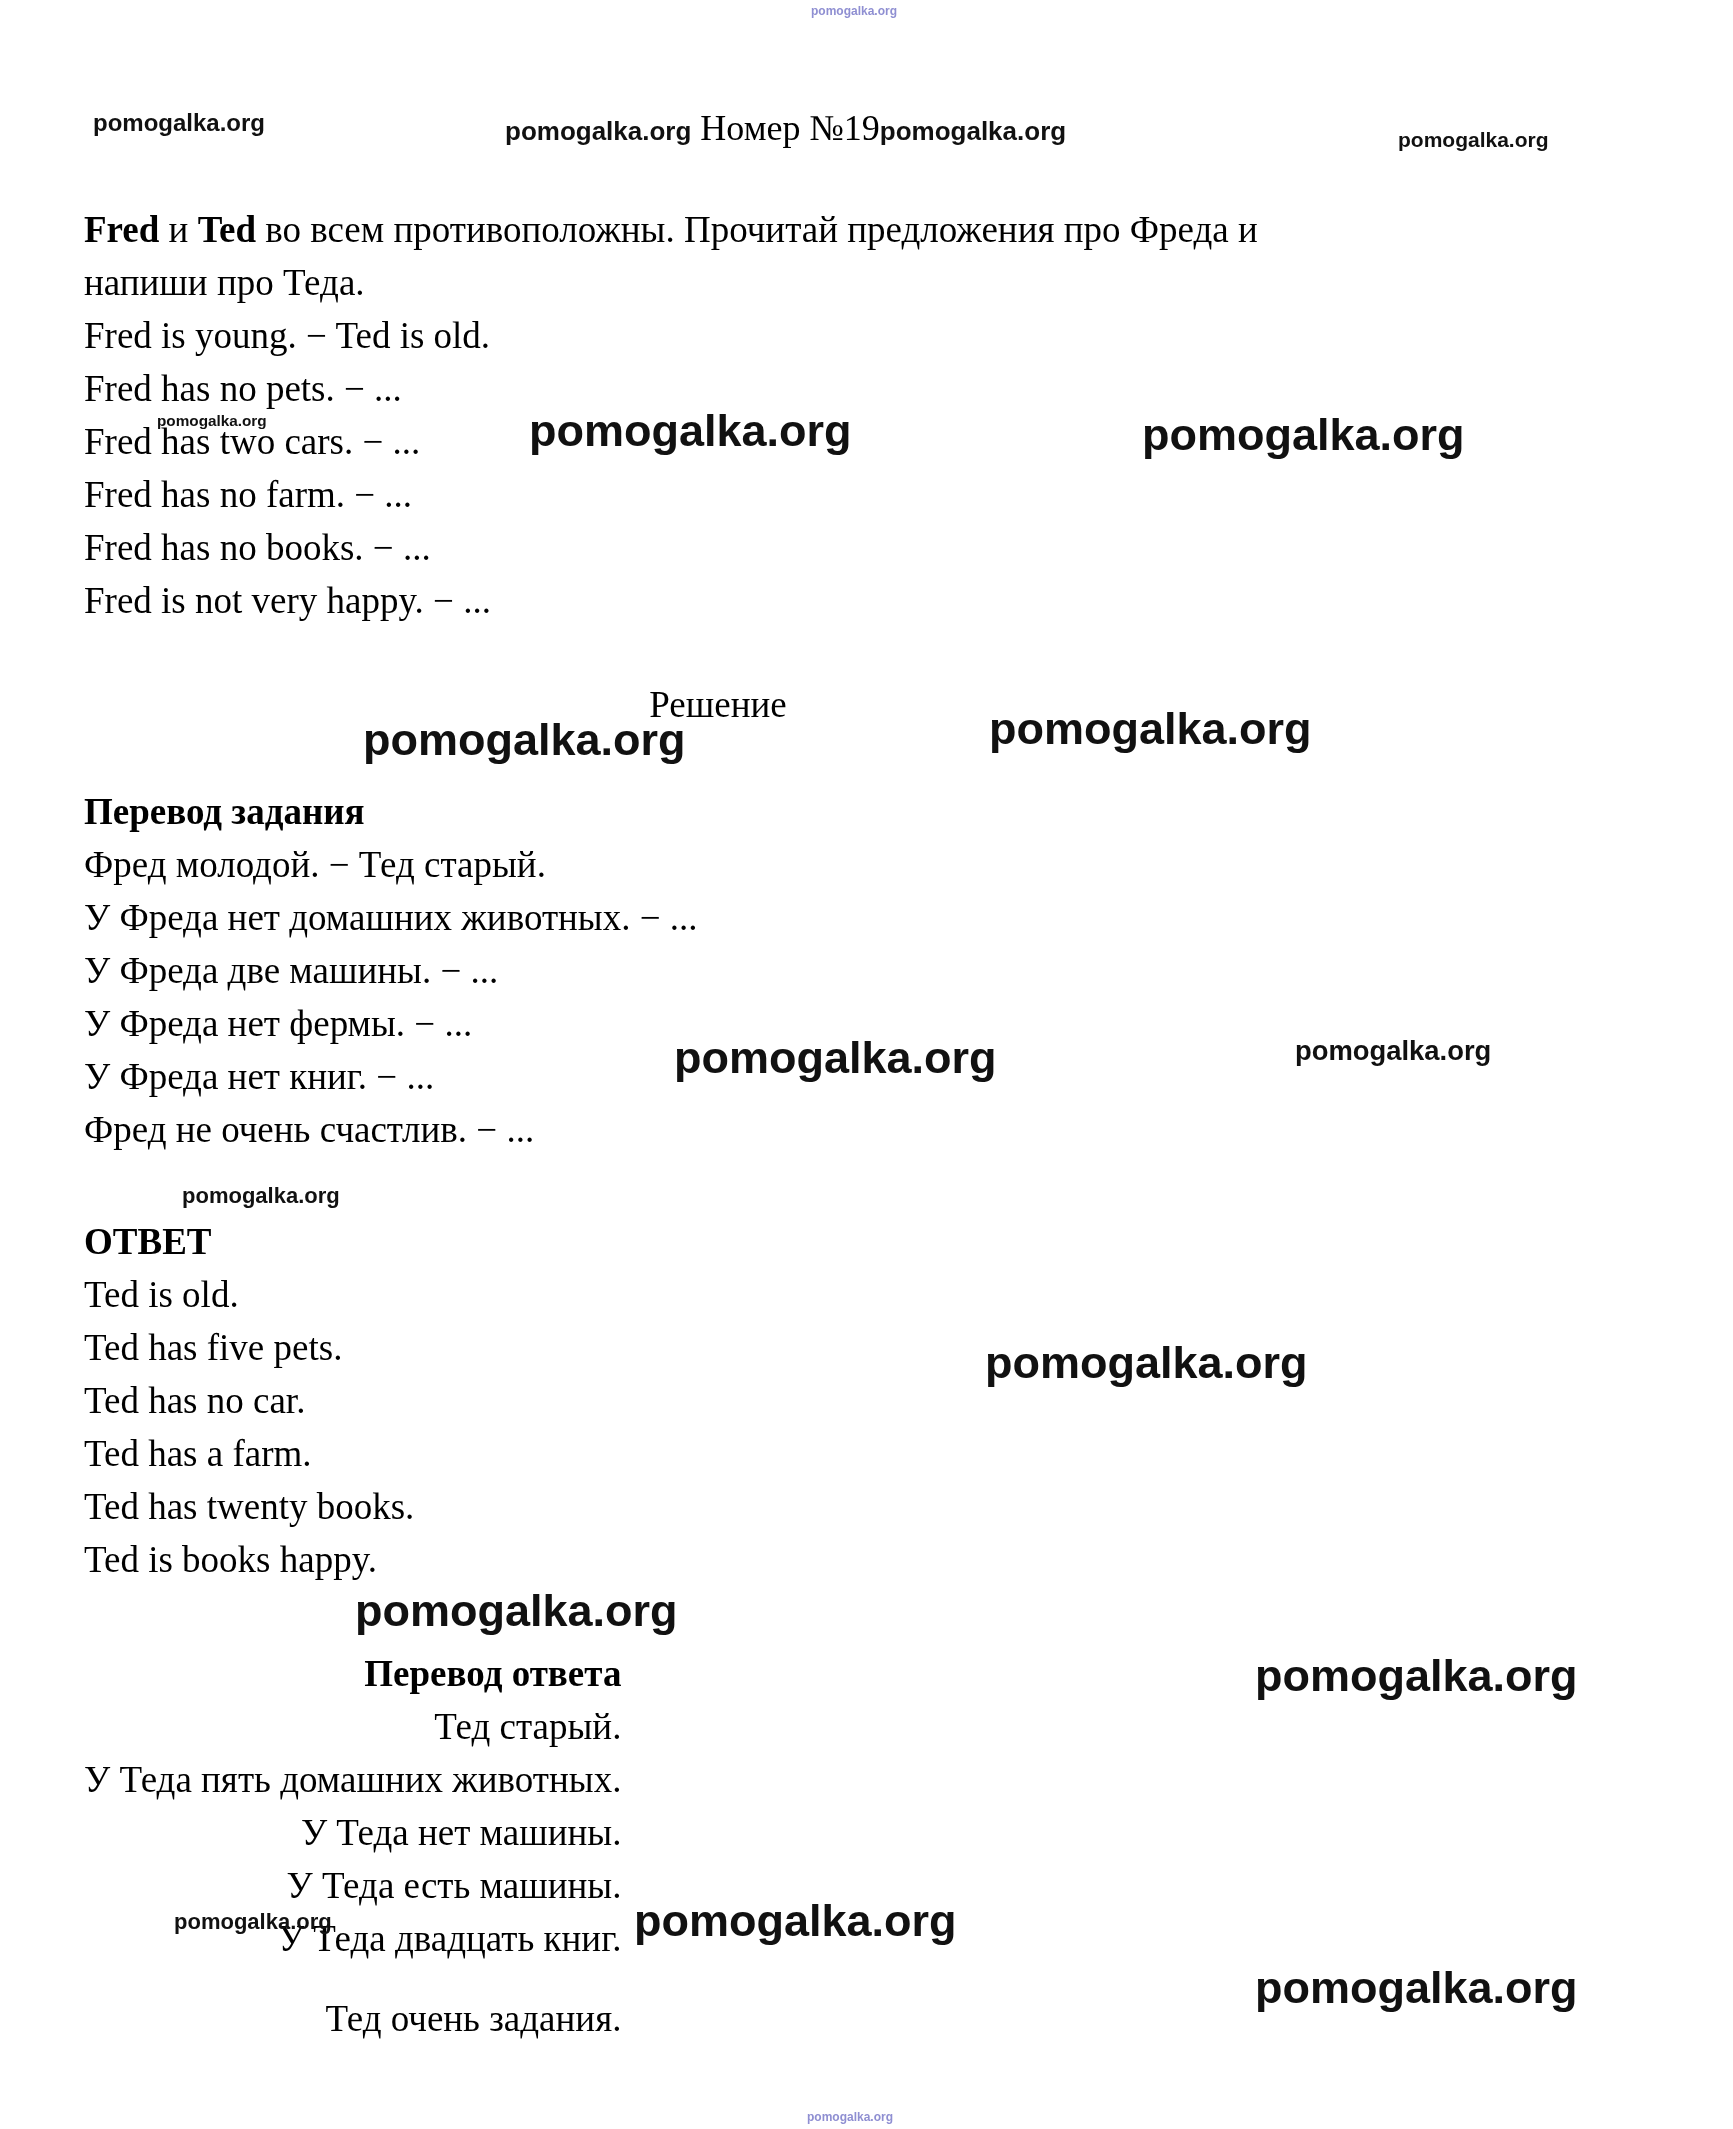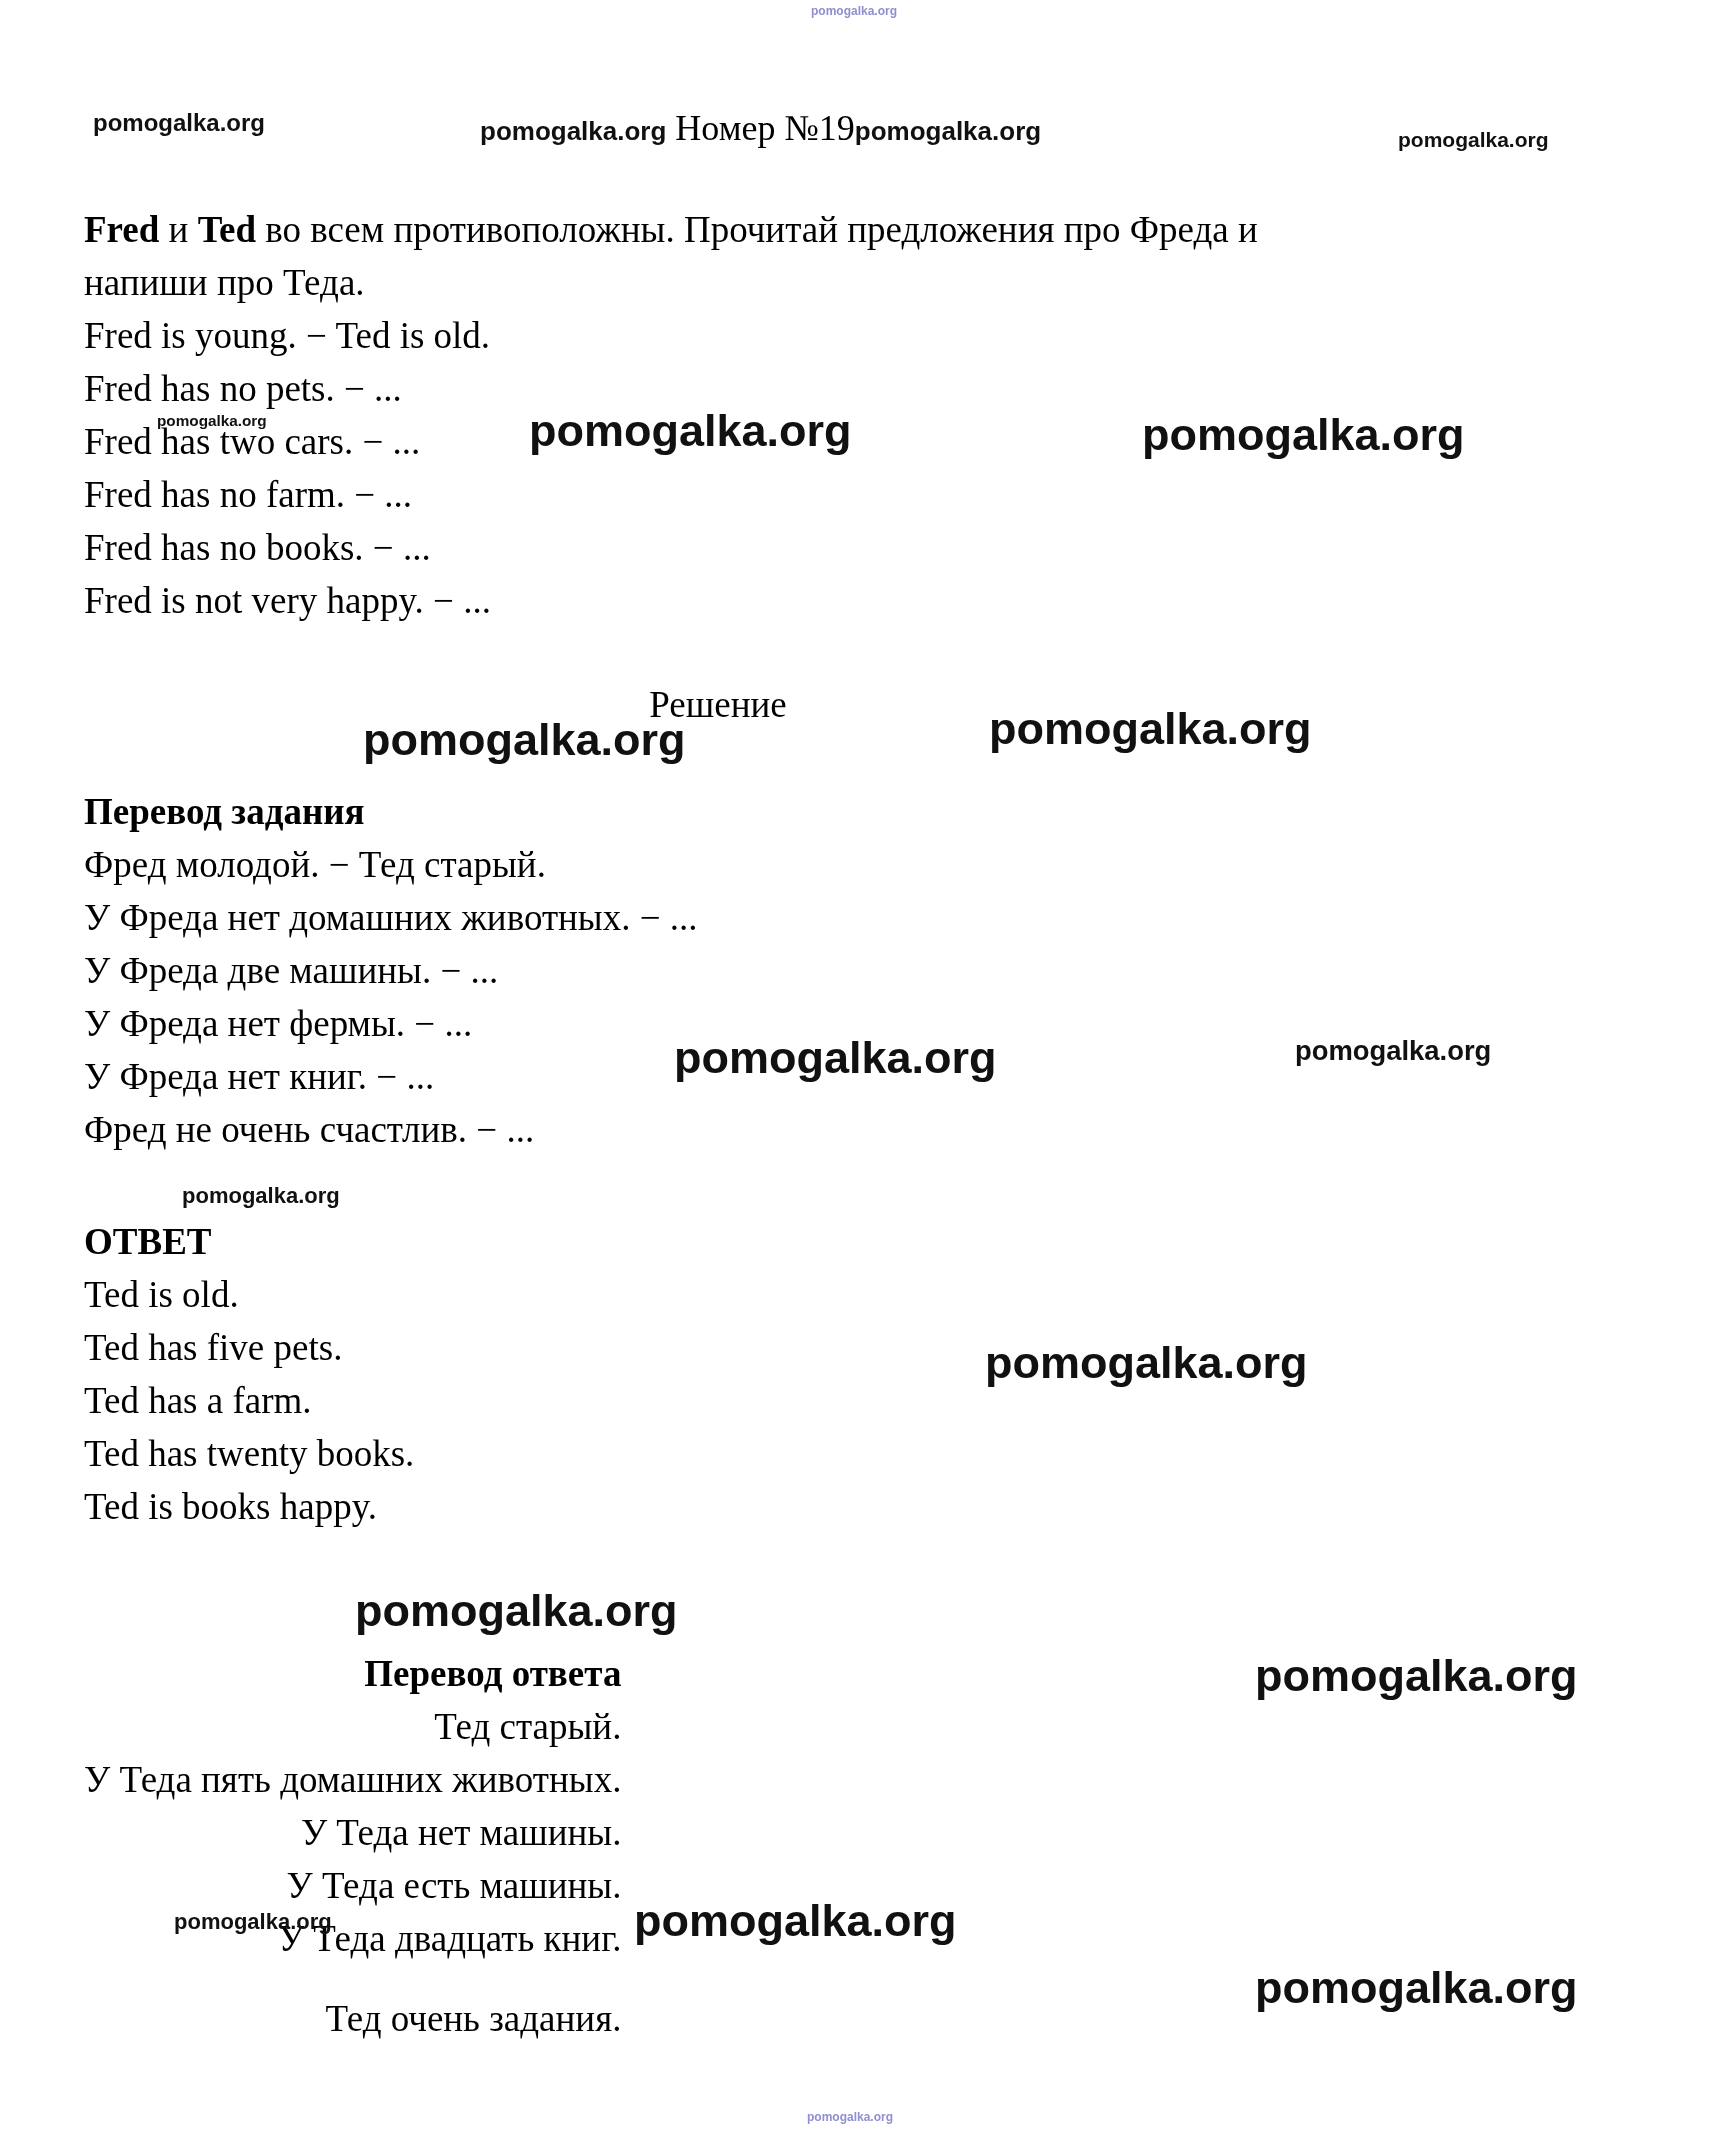--- a/index.html
+++ b/index.html
@@ -31,21 +31,21 @@
     line-height:1;
     white-space:nowrap;
   }
   .wm-big   { font-size:45px; }
   .wm-med   { font-size:27.4px; }
   .wm-hdrL  { font-size:24px; }
   .wm-hdrR  { font-size:21px; }
   .wm-small { font-size:22px; }
   .wm-tiny  { font-size:15.3px; }
   .wm-blue  { font-size:12px; font-weight:bold; color:#8f8fd2; }
-  .hdr-center { position:absolute; left:480px; top:107px; white-space:nowrap; }
+  .hdr-center { position:absolute; left:505px; top:107px; white-space:nowrap; }
   .hdr-center .wm-inline {
     font-family:"Liberation Sans", sans-serif;
     font-weight:bold; font-size:26px; color:#111111;
   }
   .hdr-title { font-family:"Liberation Serif", serif; font-size:36px; color:#000; }
   .gap-last { margin-top:27.4px; }
 </style>
 </head>
 <body>
 
@@ -89,20 +89,21 @@
   </div>
 
   <span class="wm wm-big" style="left:674px; top:1035px;">pomogalka.org</span>
   <span class="wm wm-med" style="left:1295px; top:1037px;">pomogalka.org</span>
   <span class="wm wm-small" style="left:182px; top:1185px;">pomogalka.org</span>
 
   <div class="textblock" style="top:1215px;">
     <div class="line b">ОТВЕТ</div>
     <div class="line">Ted is old.</div>
     <div class="line">Ted has five pets.</div>
+    <div class="line">Ted has no car.</div>
     <div class="line">Ted has a farm.</div>
     <div class="line">Ted has twenty books.</div>
     <div class="line">Ted is books happy.</div>
   </div>
 
   <span class="wm wm-big" style="left:985px; top:1340px;">pomogalka.org</span>
   <span class="wm wm-big" style="left:355px; top:1588px;">pomogalka.org</span>
 
   <div class="textblock" style="top:1647px;text-align:right;">
     <div class="line bi">Перевод ответа</div>

